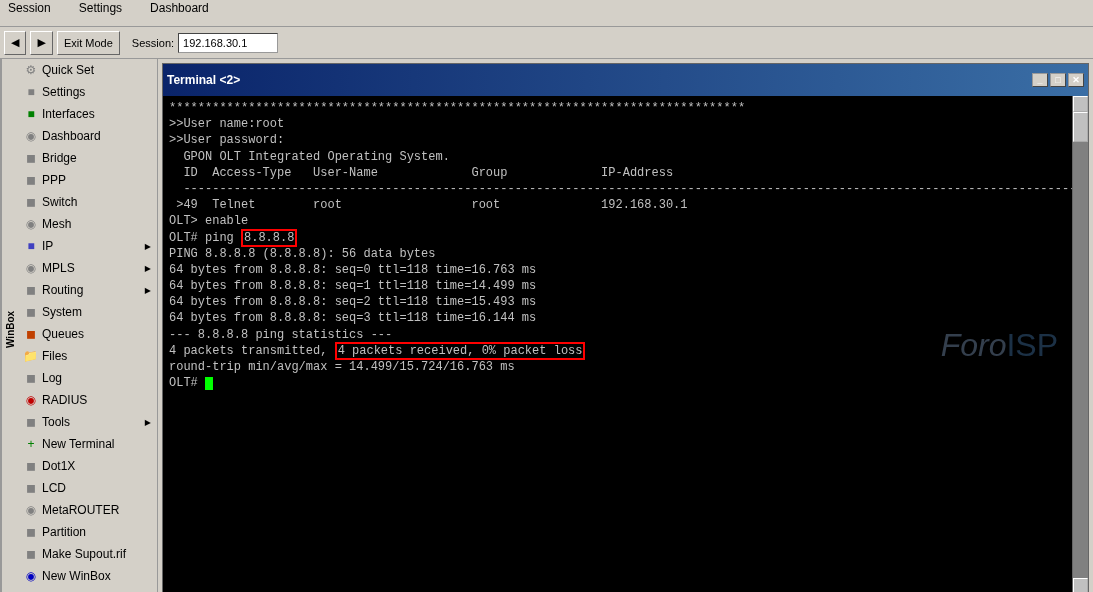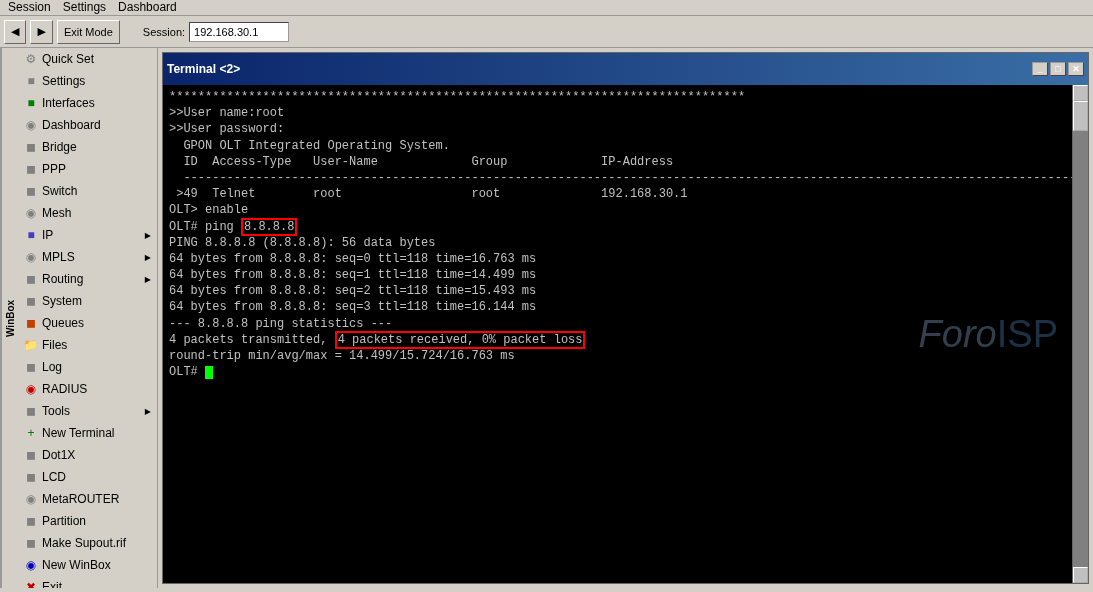--- a/index.html
+++ b/index.html
@@ -8,26 +8,26 @@
       height: 592px;
       font-family: 'Segoe UI', Tahoma, Geneva, Verdana, sans-serif;
       font-size: 12px;
       background: #d4d0c8;
       overflow: hidden;
     }
 
     
     .menu-bar {
       background: #d4d0c8;
-      height: 16px;
-      display: flex;
-      align-items: flex-end;
+      height: 27px;
+      display: flex;
+      align-items: flex-start;
       padding: 0 4px;
       border-bottom: 1px solid #999;
-      gap: 4px;
+      gap: 20px;
     }
     .menu-bar span {
       cursor: pointer;
       padding: 1px 4px;
       font-size: 12px;
     }
 
     
     .toolbar {
       background: #d4d0c8;
@@ -48,21 +48,21 @@
       padding: 2px 6px;
       cursor: pointer;
       font-size: 11px;
       height: 24px;
       display: flex;
       align-items: center;
       gap: 3px;
     }
     .session-label {
       font-size: 11px;
-      margin-left: 19px;
+      margin-left: 8px;
     }
     .session-value {
       background: white;
       border: 1px inset #999;
       padding: 1px 4px;
       font-size: 11px;
       height: 20px;
       display: flex;
       align-items: center;
       min-width: 100px;
@@ -216,21 +216,21 @@
       width: 8px;
       height: 13px;
       vertical-align: middle;
     }
 
     .foroISP-watermark {
       position: absolute;
       right: 30px;
       top: 50%;
       transform: translateY(-50%);
-      font-size: 38px;
+      font-size: 32px;
       color: rgba(150, 180, 220, 0.35);
       font-family: Arial, sans-serif;
       pointer-events: none;
       white-space: nowrap;
     }
     .foroISP-watermark span.foro { font-style: italic; }
     .foroISP-watermark span.isp { color: rgba(80, 140, 200, 0.35); }
 
     .sidebar-wrapper {
       display: flex;

